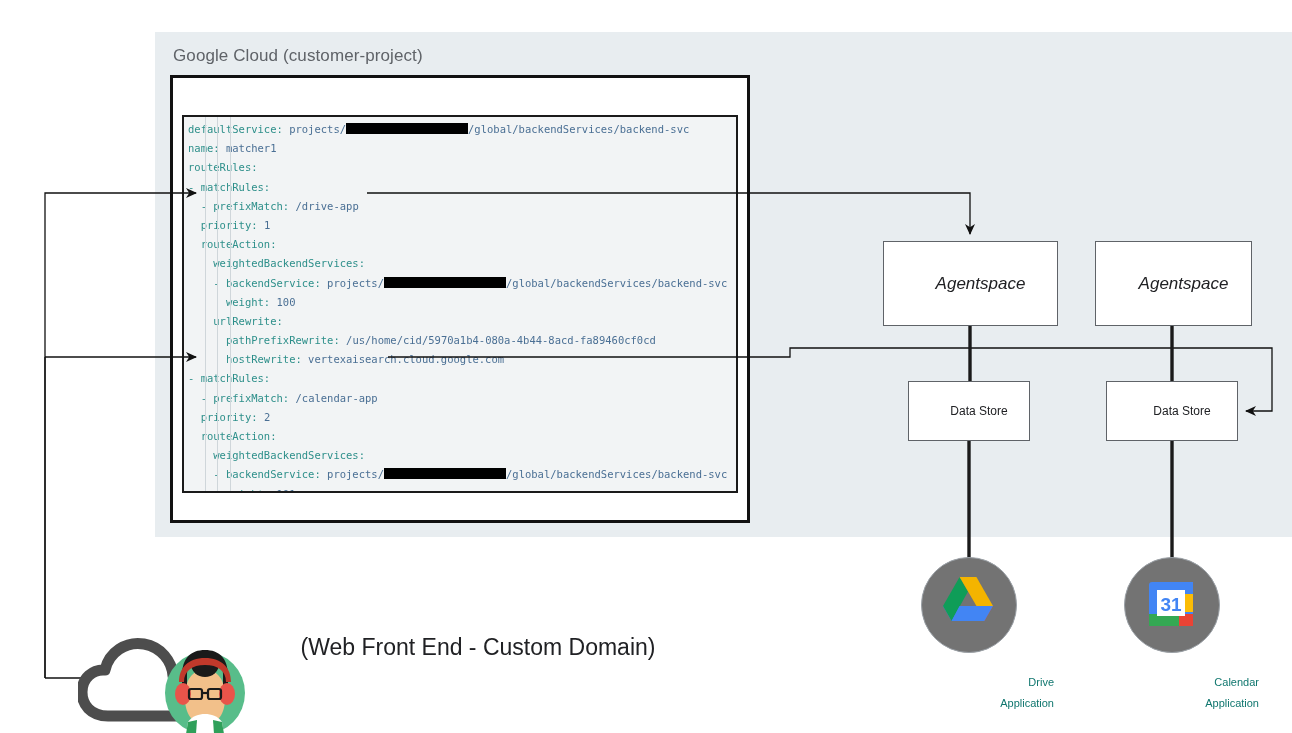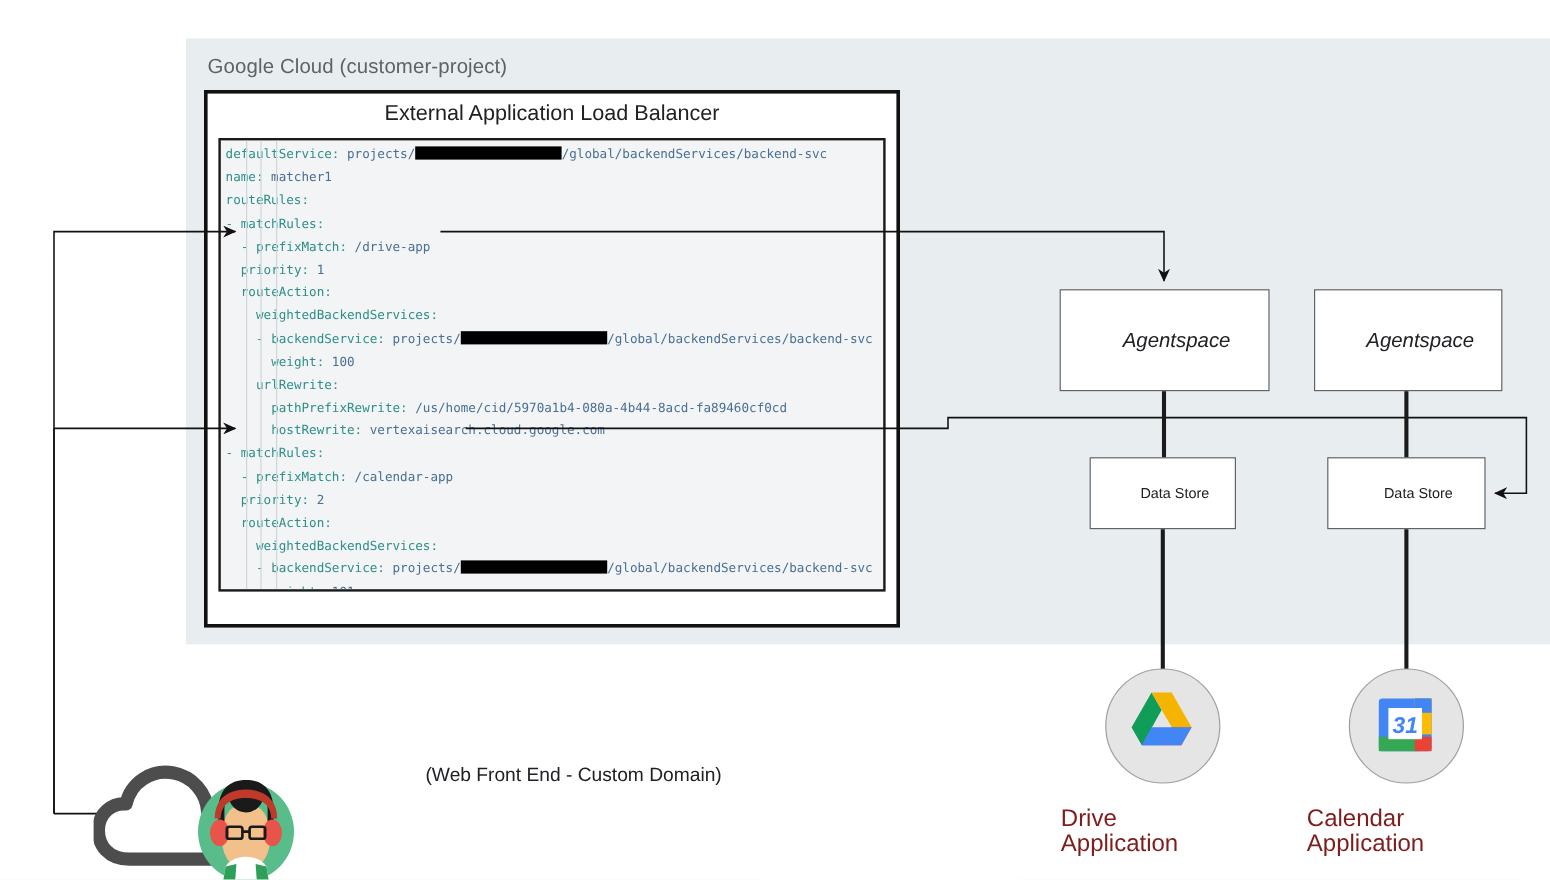--- a/index.html
+++ b/index.html
@@ -38,46 +38,45 @@
     font-size:17px;color:#202124;padding-left:20px;}
   .node.agentspace{font-style:italic;}
   .as1{left:883px;top:231px;width:175px;height:85px;}
   .as2{left:1095px;top:231px;width:157px;height:85px;}
   .ds1{left:908px;top:371px;width:122px;height:60px;}
   .ds2{left:1106px;top:371px;width:132px;height:60px;}
   .node.ds{font-size:12px;}
 
   
   .app-circle{position:absolute;width:96px;height:96px;border-radius:50%;
-    background:#e5e5e5;border:1.5px solid #9aa0a6;box-sizing:border-box;font-style:italic;}
+    background:#737373;border:1.5px solid #9aa0a6;box-sizing:border-box;}
   .ac1{left:921px;top:547px;}
   .ac2{left:1124px;top:547px;}
-  .app-label{position:absolute;width:170px;text-align:left;font-size:20px;
-    color:#7f1d1d;line-height:21px;}
+  .app-label{position:absolute;width:170px;text-align:right;font-size:11px;
+    color:#0f766e;line-height:21px;}
   .al1{left:884px;top:662px;}
   .al2{left:1089px;top:662px;}
 
   
   .fe-text{position:absolute;left:268px;top:622px;width:420px;text-align:center;
     font-size:18px;color:#202124;line-height:30px;}
-  .fe-sub{font-size:16px;}
+  .fe-sub{font-size:23px;}
 
   svg.lines{position:absolute;left:0;top:0;width:1292px;height:733px;
     pointer-events:none;}
 </style>
 </head>
 <body>
 
 <div id="canvas">
 
   <div class="gcp-container"></div>
   <div class="gcp-label">Google Cloud (customer-project)</div>
 
   <div class="lb-box"></div>
-  <div class="lb-title">External Application Load Balancer</div>
 
   <div class="code-box">
     <div class="code-inner" id="code-inner"><div class="code-line"><span class="p"></span><span class="k">defaultService:</span><span class="v"> projects/</span><span class="redact" style="width: 122px;"></span><span class="v">/global/backendServices/backend-svc</span></div><div class="code-line"><span class="p"></span><span class="k">name:</span><span class="v"> matcher1</span></div><div class="code-line"><span class="p"></span><span class="k">routeRules:</span></div><div class="code-line"><span class="p"></span><span class="k">- matchRules:</span></div><div class="code-line"><span class="p">  </span><span class="k">- prefixMatch:</span><span class="v"> /drive-app</span></div><div class="code-line"><span class="p">  </span><span class="k">priority:</span><span class="v"> 1</span></div><div class="code-line"><span class="p">  </span><span class="k">routeAction:</span></div><div class="code-line"><span class="p">    </span><span class="k">weightedBackendServices:</span></div><div class="code-line"><span class="p">    </span><span class="k">- backendService:</span><span class="v"> projects/</span><span class="redact" style="width: 122px;"></span><span class="v">/global/backendServices/backend-svc</span></div><div class="code-line"><span class="p">      </span><span class="k">weight:</span><span class="v"> 100</span></div><div class="code-line"><span class="p">    </span><span class="k">urlRewrite:</span></div><div class="code-line"><span class="p">      </span><span class="k">pathPrefixRewrite:</span><span class="v"> /us/home/cid/5970a1b4-080a-4b44-8acd-fa89460cf0cd</span></div><div class="code-line"><span class="p">      </span><span class="k">hostRewrite:</span><span class="v"> vertexaisearch.cloud.google.com</span></div><div class="code-line"><span class="p"></span><span class="k">- matchRules:</span></div><div class="code-line"><span class="p">  </span><span class="k">- prefixMatch:</span><span class="v"> /calendar-app</span></div><div class="code-line"><span class="p">  </span><span class="k">priority:</span><span class="v"> 2</span></div><div class="code-line"><span class="p">  </span><span class="k">routeAction:</span></div><div class="code-line"><span class="p">    </span><span class="k">weightedBackendServices:</span></div><div class="code-line"><span class="p">    </span><span class="k">- backendService:</span><span class="v"> projects/</span><span class="redact" style="width: 122px;"></span><span class="v">/global/backendServices/backend-svc</span></div><div class="code-line"><span class="p">      </span><span class="k">weight:</span><span class="v"> 101</span></div></div>
   <div class="guide" style="left: 20.6px;"></div>
       <div class="guide" style="left: 33.2px;"></div>
       <div class="guide" style="left: 45.8px;"></div>
     </div>
 
   <div class="node agentspace as1">
     <span>Agentspace</span>

